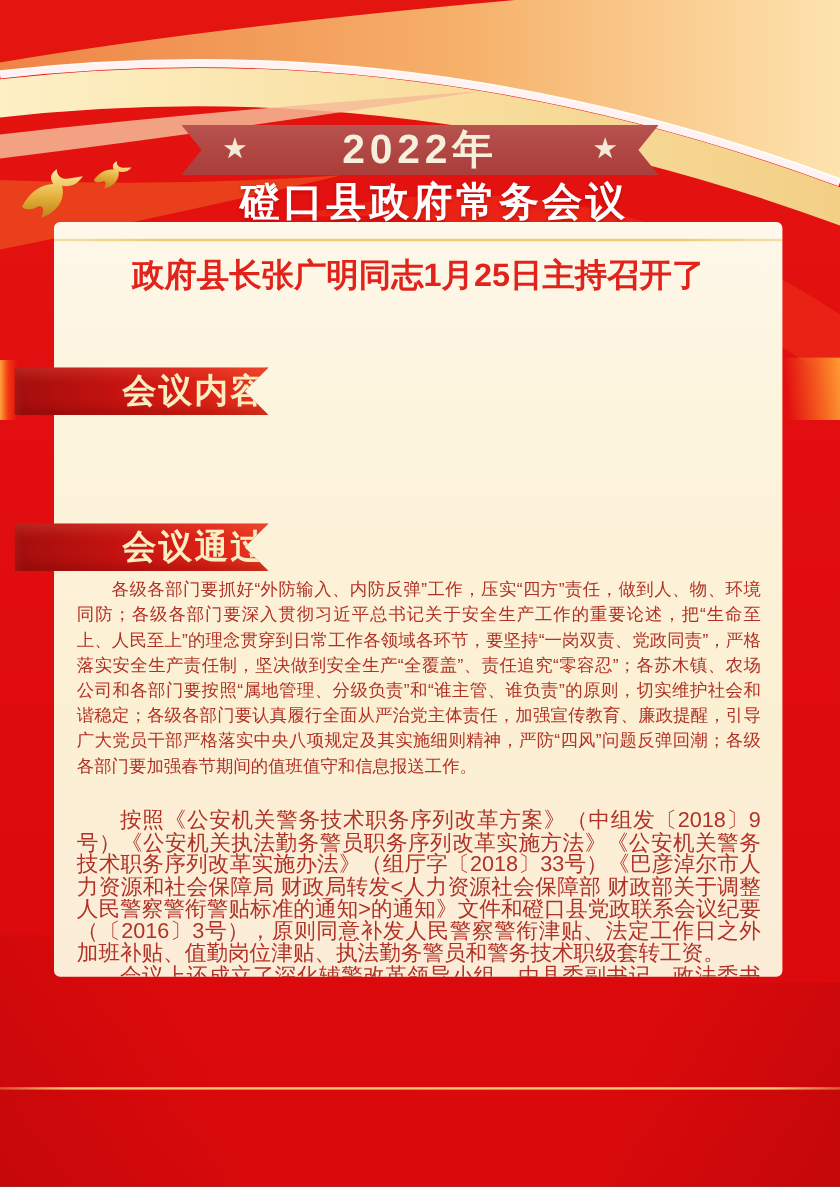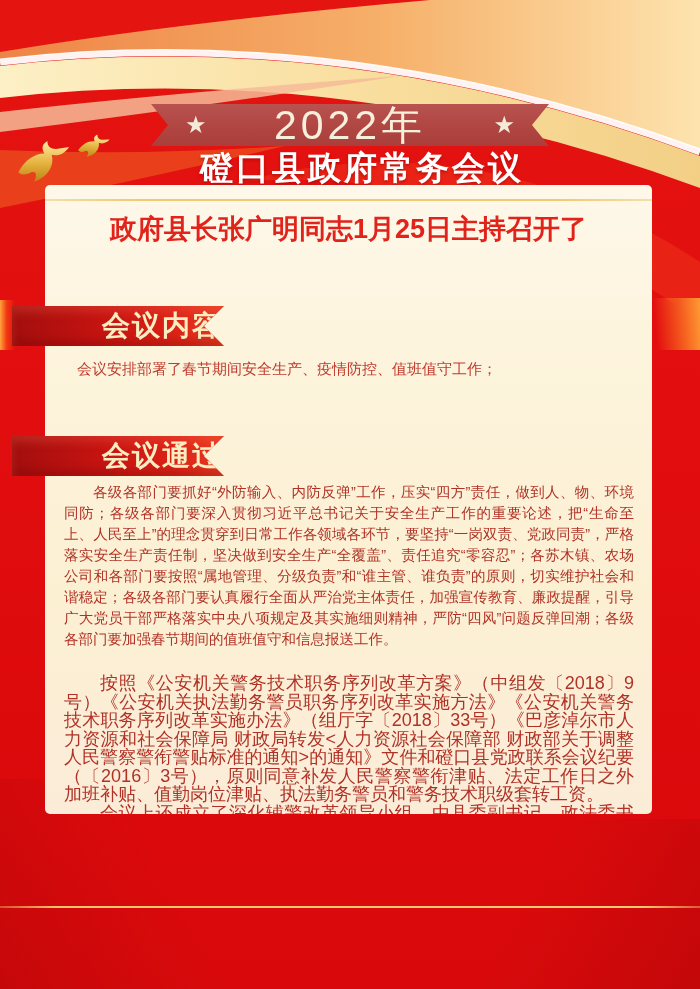--- a/index.html
+++ b/index.html
@@ -31,21 +31,21 @@
     position:absolute;top:104px;left:50%;transform:translateX(-50%);
     width:398px;height:42px;
     background:linear-gradient(180deg,#b85350 0%,#b04642 55%,#a93e3b 100%);
     clip-path:polygon(0% 0%,100% 0%,calc(100% - 17px) 50%,100% 100%,0% 100%,17px 50%);
     display:flex;align-items:center;justify-content:center;
   }
   .year-banner .star{position:absolute;top:50%;transform:translateY(-52%);
     font-size:24px;color:#f3ead7;line-height:1;}
   .year-banner .star.l{left:34px;}
   .year-banner .star.r{right:34px;}
-  .year-text{font-size:41px;font-weight:normal;color:#f6efdc;letter-spacing:4px;text-align:right;}
+  .year-text{font-size:34px;font-weight:bold;color:#f6efdc;letter-spacing:4px;text-align:right;}
   .main-heading{
     position:absolute;top:146px;left:0;width:700px;text-align:center;
     font-size:33px;font-weight:bold;color:#ffffff;letter-spacing:3px;
     text-shadow:0 2px 3px rgba(140,0,0,.45);
     margin-left:12px;
   }
   
   .panel{
     position:absolute;left:45px;top:185px;width:607px;height:629px;
     border-radius:5px;overflow:hidden;
@@ -140,21 +140,20 @@
 
   <div class="main-heading">磴口县政府常务会议</div>
 
   <div class="panel">
     <div class="gold-line-top"></div>
     <div class="panel-title">
       <div>政府县长张广明同志1月25日主持召开了</div>
     </div>
 
     <div class="body-list">
-      <div>会议安排部署了春节期间安全生产、疫情防控、值班值守工作；</div>
     </div>
 
     <div class="body-para para-require">
       <p>各级各部门要抓好“外防输入、内防反弹”工作，压实“四方”责任，做到人、物、环境同防；各级各部门要深入贯彻习近平总书记关于安全生产工作的重要论述，把“生命至上、人民至上”的理念贯穿到日常工作各领域各环节，要坚持“一岗双责、党政同责”，严格落实安全生产责任制，坚决做到安全生产“全覆盖”、责任追究“零容忍”；各苏木镇、农场公司和各部门要按照“属地管理、分级负责”和“谁主管、谁负责”的原则，切实维护社会和谐稳定；各级各部门要认真履行全面从严治党主体责任，加强宣传教育、廉政提醒，引导广大党员干部严格落实中央八项规定及其实施细则精神，严防“四风”问题反弹回潮；各级各部门要加强春节期间的值班值守和信息报送工作。</p>
     </div>
 
     <div class="body-para para-pass">
       <p>按照《公安机关警务技术职务序列改革方案》（中组发〔2018〕9号）《公安机关执法勤务警员职务序列改革实施方法》《公安机关警务技术职务序列改革实施办法》（组厅字〔2018〕33号）《巴彦淖尔市人力资源和社会保障局 财政局转发&lt;人力资源社会保障部 财政部关于调整人民警察警衔警贴标准的通知&gt;的通知》文件和磴口县党政联系会议纪要（〔2016〕3号），原则同意补发人民警察警衔津贴、法定工作日之外加班补贴、值勤岗位津贴、执法勤务警员和警务技术职级套转工资。</p>
       <p>会议上还成立了深化辅警改革领导小组，由县委副书记、政法委书记弓建刚同志任组长，纪检委、人社局、公安局等部门为成员，全面负责警务辅助人员相关招考工作。要按照会议讨论的意见和建议，结合我县实际，本着“严、实、细”的工作态度和“公开、公平、公正”的招聘原则，认真开展招聘工作。</p>
     </div>

